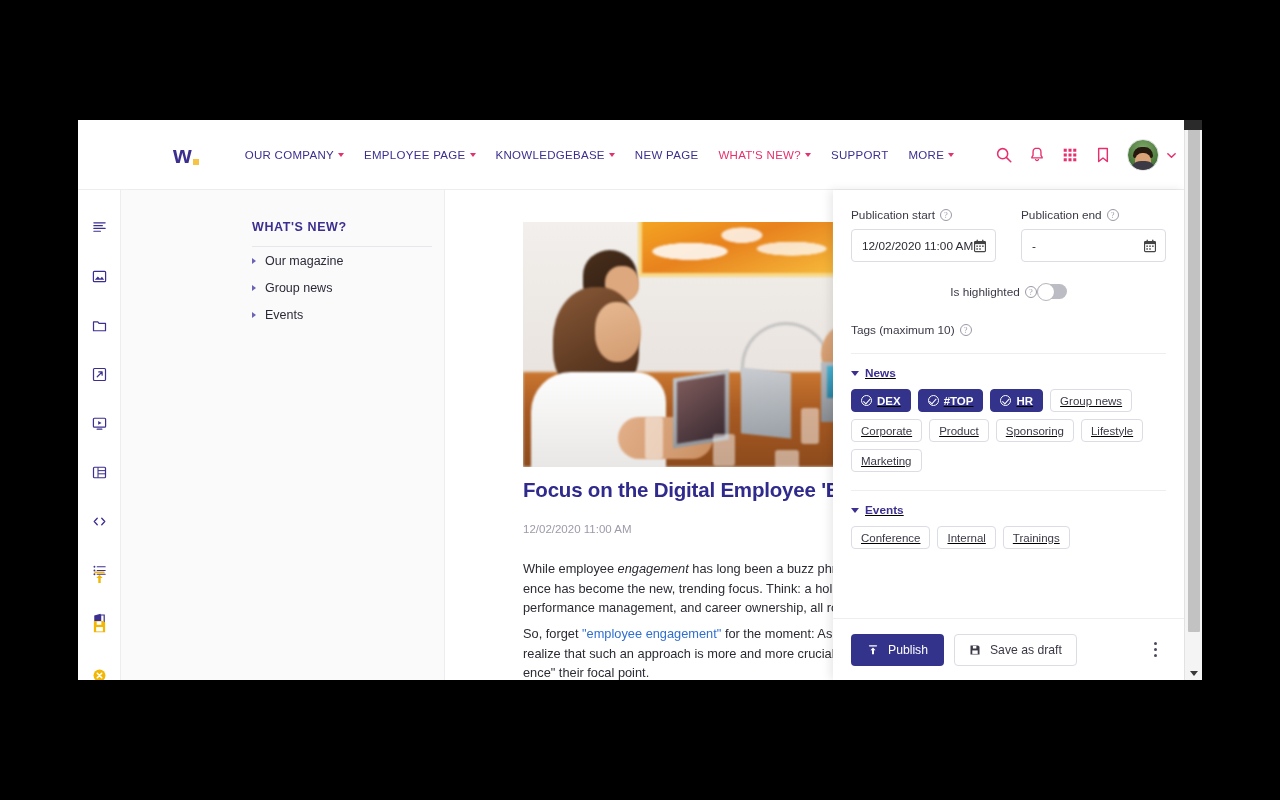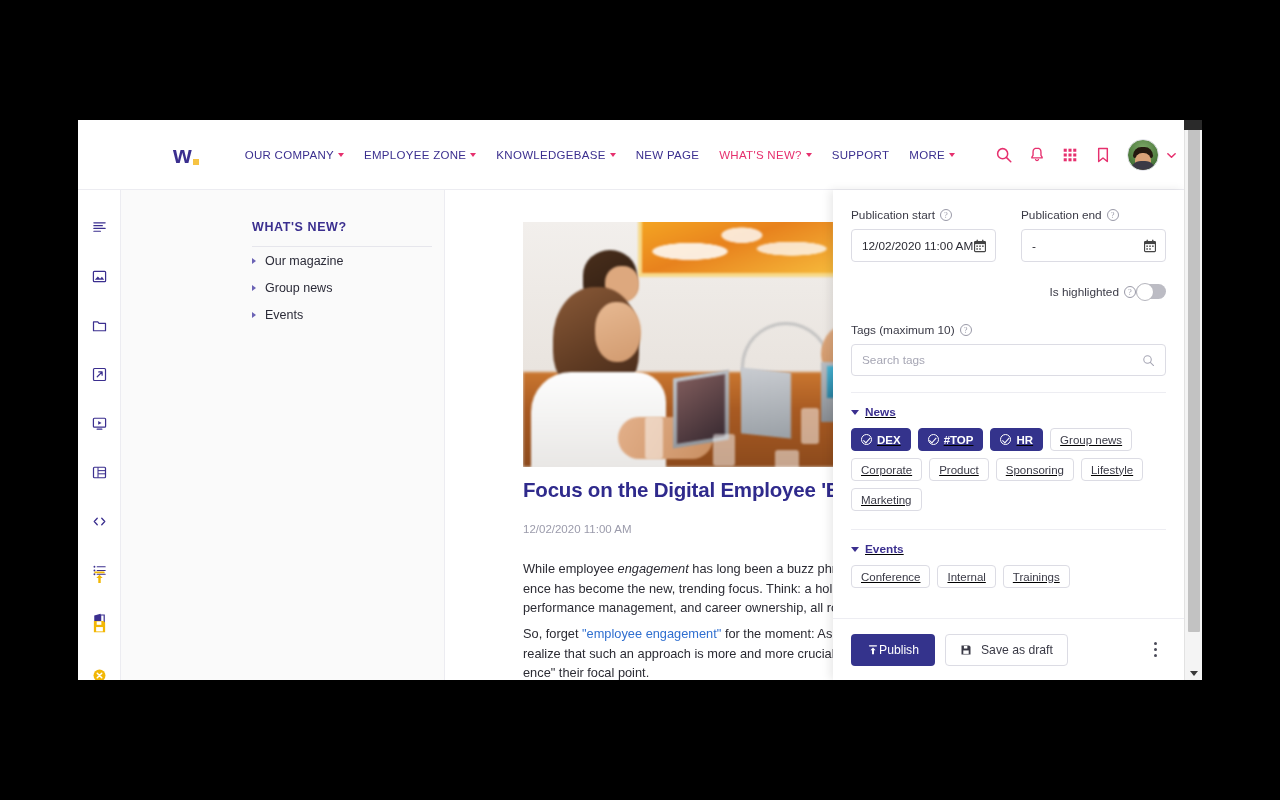--- a/index.html
+++ b/index.html
@@ -294,21 +294,21 @@
   .date-input {
     height: 33px; border: 1px solid #dcdce4; border-radius: 4px;
     display: flex; align-items: center; padding: 0 8px 0 10px;
     font-size: 11.8px; color: #2b2b33; background: #fff;
     justify-content: space-between; cursor: text; overflow: hidden;
   }
   .date-input .val { white-space: nowrap; overflow: hidden; }
   .cal-icon { flex: 0 0 auto; }
 
   .toggle-row {
-    display: flex; align-items: center; justify-content: flex-end;
+    display: flex; align-items: center; justify-content: center;
     margin-top: 22px;
   }
   .toggle {
     width: 30px; height: 15px; border-radius: 9px; background: #bcbcc4;
     position: relative; cursor: pointer; flex: 0 0 auto;
   }
   .toggle .knob {
     position: absolute; left: 0; top: -1.5px;
     width: 18px; height: 18px; border-radius: 50%;
     background: #fff; border: 1.5px solid #b6b6be;
@@ -359,21 +359,21 @@
 
   
   #meta-footer {
     height: 62px; border-top: 1px solid #ededf2;
     display: flex; align-items: center; padding: 0 18px;
     gap: 10px; background: #fff;
   }
   #publish-btn {
     height: 32px; padding: 0 16px; border-radius: 4px;
     background: #34338c; color: #fff; font-size: 12.2px;
-    display: flex; align-items: center; cursor: pointer;
+    display: flex; align-items: center; gap: 9px; cursor: pointer;
   }
   #draft-btn {
     height: 32px; padding: 0 14px; border-radius: 4px;
     background: #fff; border: 1px solid #dcdce4; color: #3a3a46;
     font-size: 12.2px; display: flex; align-items: center; gap: 9px;
     cursor: pointer;
   }
   #kebab {
     margin-left: auto; width: 22px; height: 26px;
     display: flex; flex-direction: column; align-items: center;
@@ -419,21 +419,21 @@
       <span>w</span>
         <span class="dot"></span>
     </div>
 
     <div id="nav-items">
       <div class="nav-item">
         <span>OUR COMPANY</span>
         <span class="nav-caret"></span>
       </div>
       <div class="nav-item">
-        <span>EMPLOYEE ZONE</span>
+        <span>EMPLOYEE PAGE</span>
         <span class="nav-caret"></span>
       </div>
       <div class="nav-item">
         <span>KNOWLEDGEBASE</span>
         <span class="nav-caret"></span>
       </div>
       <div class="nav-item">
         <span>NEW PAGE</span>
       </div>
       <div class="nav-item active">
@@ -694,27 +694,20 @@
         <div class="toggle">
           <div class="knob"></div>
         </div>
       </div>
 
       <div id="tags-block">
         <div class="field-label">
           <span>Tags (maximum 10)</span>
           <span class="help-icon">?</span>
         </div>
-        <div class="search-input">
-          <span>Search tags</span>
-          <svg width="13" height="13" viewBox="0 0 16 16">
-            <circle cx="6.8" cy="6.8" r="4.6" fill="none" stroke="#a6a6b4" stroke-width="1.3"></circle>
-            <line x1="10.2" y1="10.2" x2="14.2" y2="14.2" stroke="#a6a6b4" stroke-width="1.3" stroke-linecap="round"></line>
-          </svg>
-        </div>
       </div>
 
       <div class="divider"></div>
 
       <div class="group">
         <div class="group-head">
           <span class="group-chev"></span>
           <span>News</span>
         </div>
         <div class="chips">

